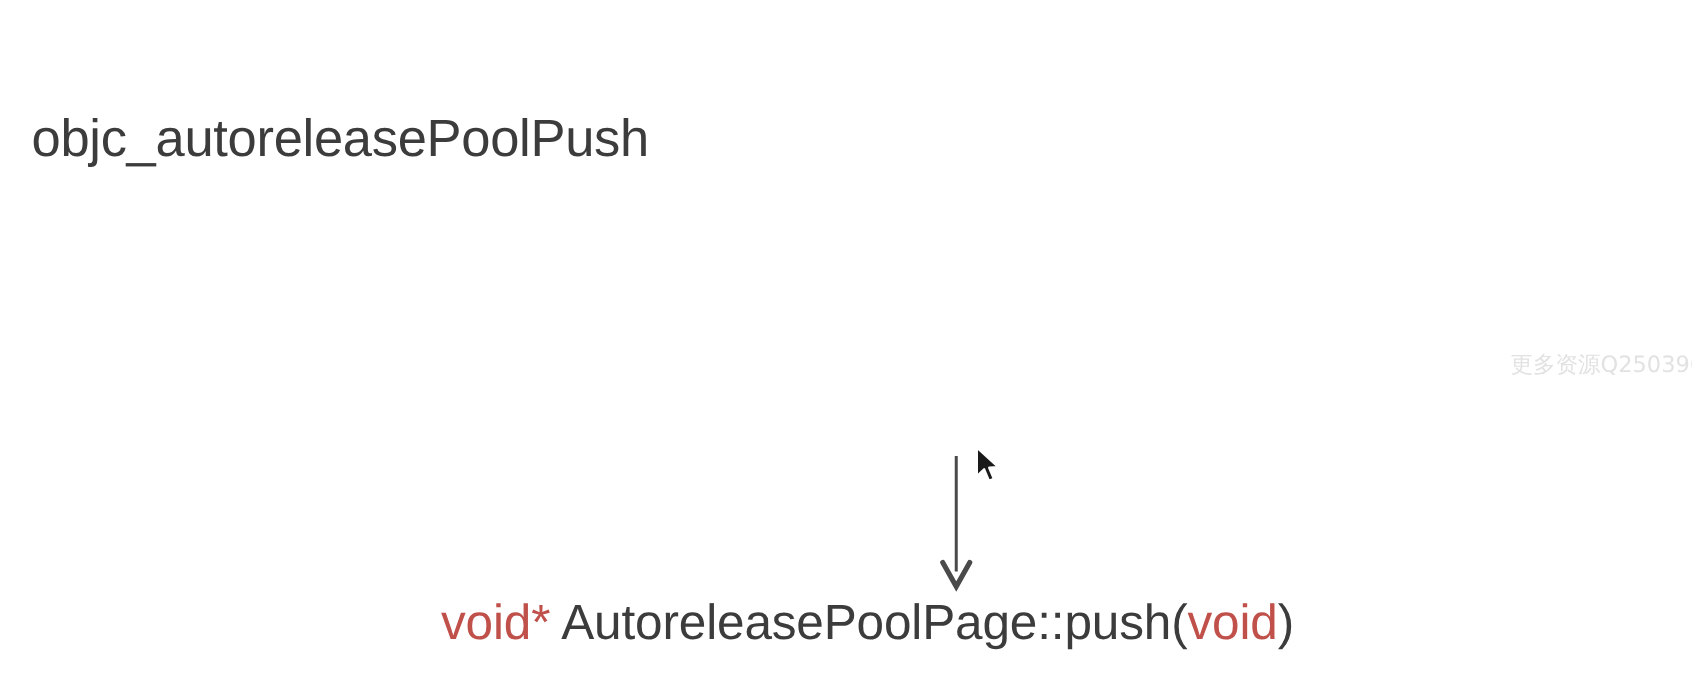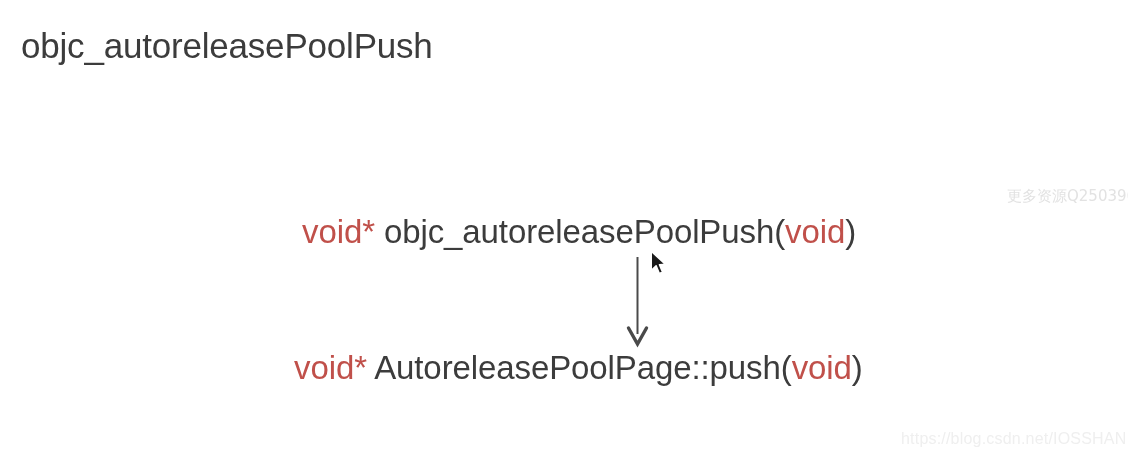--- a/index.html
+++ b/index.html
@@ -13,20 +13,21 @@
     position: relative;
     overflow: hidden;
     font-family: "Liberation Sans", sans-serif;
     -webkit-font-smoothing: antialiased;
   }
 
   .slide {
     position: absolute;
     inset: 0;
     background: #ffffff;
+    margin-top: 47px;
   }
 
   
   .slide-title {
     position: absolute;
     left: 21px;
     top: 24px;
     font-size: 35px;
     line-height: 44px;
     color: #3c3c3c;
@@ -93,23 +94,20 @@
     letter-spacing: 0.2px;
   }
 </style>
 </head>
 <body>
 
 <div class="slide">
 
   <div class="slide-title">objc_autoreleasePoolPush</div>
 
-  <div class="code-line code-line-1">
-    <span class="tok-type">void*</span><span class="tok-name"> </span><span class="tok-name">objc_autoreleasePoolPush</span><span class="tok-paren">(</span><span class="tok-type">void</span><span class="tok-paren">)</span>
-  </div>
 
   <div class="arrow-wrap">
     <svg width="36" height="96" viewBox="0 0 36 96" xmlns="http://www.w3.org/2000/svg">
       <line x1="17.5" y1="3" x2="17.5" y2="80" stroke="#4a4a4a" stroke-width="2"></line>
       <path d="M 8.5 74 L 17.5 90 L 26.5 74" fill="none" stroke="#4a4a4a" stroke-width="3.4" stroke-linecap="round" stroke-linejoin="miter"></path>
     </svg>
   </div>
 
   <div class="cursor">
     <svg width="22" height="30" viewBox="0 0 22 30" xmlns="http://www.w3.org/2000/svg">

